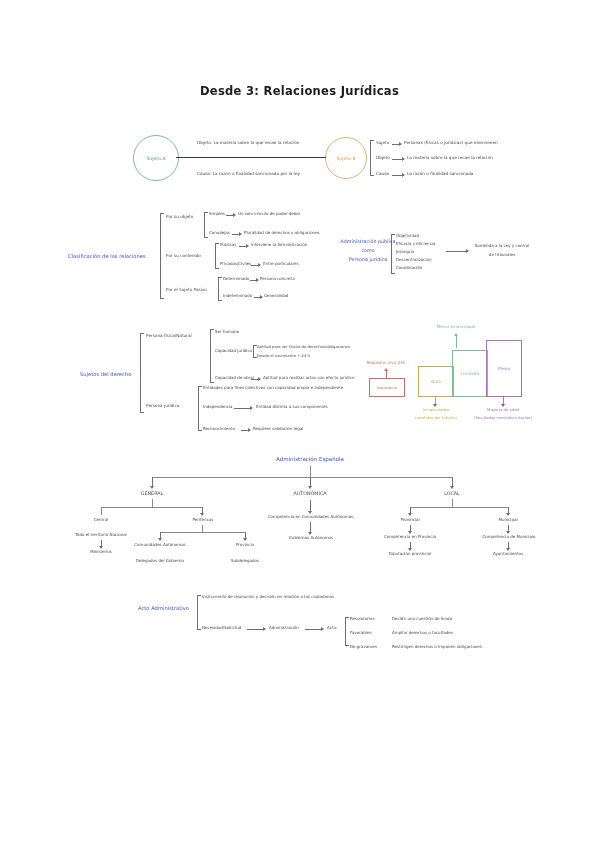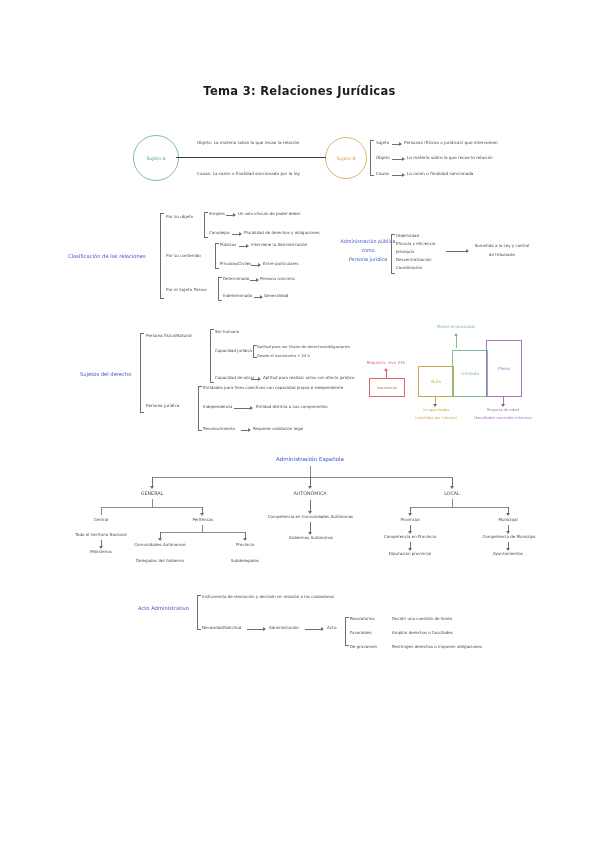--- a/index.html
+++ b/index.html
@@ -48,21 +48,21 @@
   .f48{font-size:4.8px;}
   .f52{font-size:5.2px;}
   .f55{font-size:5.5px;}
   .ctr{text-align:center;}
 </style>
 </head>
 <body>
 
 <div class="page">
 
-  <div class="title">Tema 3: Relaciones Jurídicas</div>
+  <div class="title">Desde 3: Relaciones Jurídicas</div>
 
   <div>
     <div class="circ circA" style="left:133px;top:135px;width:44px;height:44px;">
       <span>Sujeto A</span>
     </div>
     <div class="circ circB" style="left:325px;top:137px;width:40px;height:40px;">
       <span>Sujeto B</span>
     </div>
     <div class="h" style="left:176px;top:157px;width:150px;height:1.3px;background:#3a3a3a;"></div>
 

